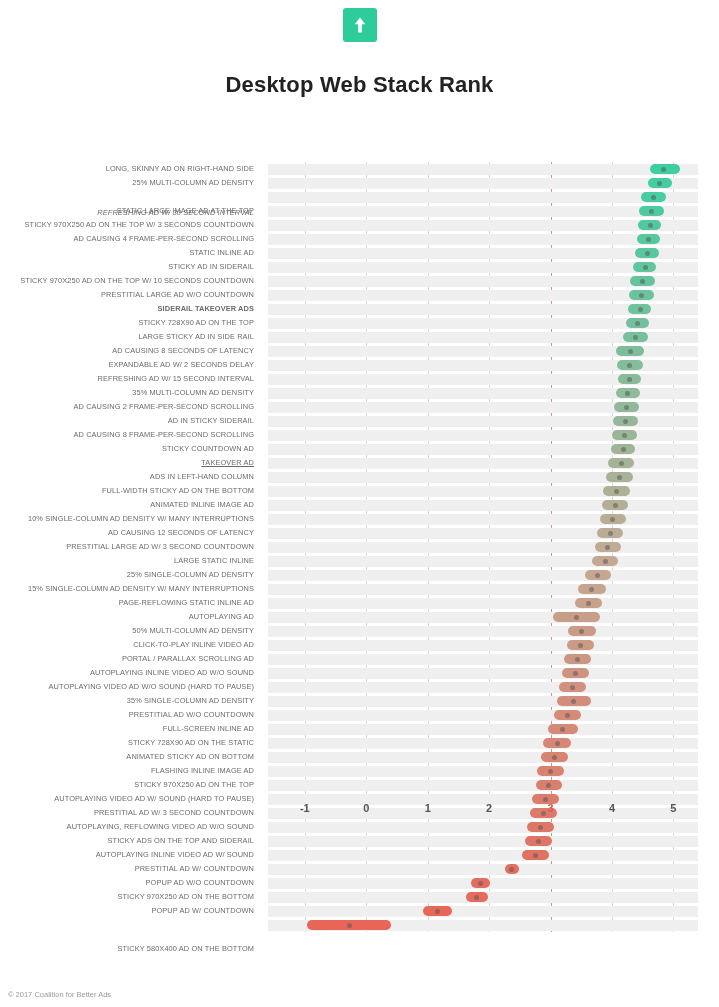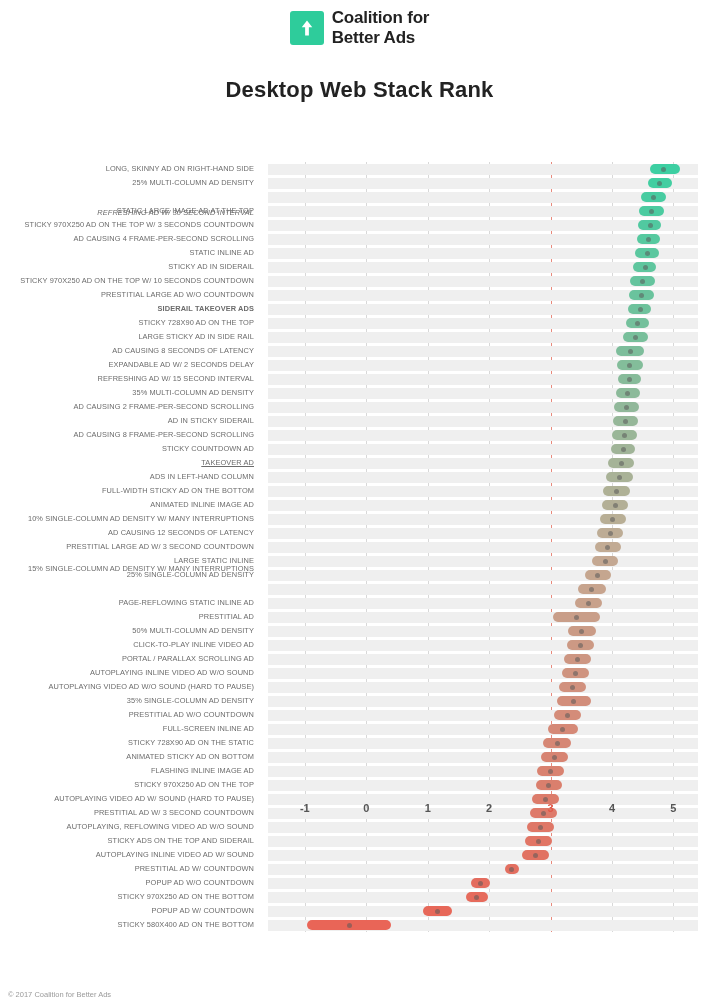--- a/index.html
+++ b/index.html
@@ -140,24 +140,20 @@
   }
 </style>
 </head>
 <body>
 
 <div class="logo-wrap">
   <div class="logo-mark">
     <svg class="arrow" viewBox="0 0 24 24" aria-hidden="true">
       <path d="M12 2 L19 11 L14.5 11 L14.5 22 L9.5 22 L9.5 11 L5 11 Z" fill="#ffffff"></path>
     </svg>
-  </div>
-  <div class="logo-text">
-    <div>Coalition for</div>
-    <div>Better Ads</div>
   </div>
 </div>
 
 <div class="chart-title">Desktop Web Stack Rank</div>
 
 <div class="chart-area">
   <div class="labels-col" id="labels-col">
       <div class="row-label" style="top: 2px;">LONG, SKINNY AD ON RIGHT-HAND SIDE</div>
       <div class="row-label" style="top: 16px;">25% MULTI-COLUMN AD DENSITY</div>
       <div class="row-label" style="top: 46px; font-style: italic;">REFRESHING AD W/ 30 SECOND INTERVAL</div>
@@ -181,23 +177,23 @@
       <div class="row-label" style="top: 282px;">STICKY COUNTDOWN AD</div>
       <div class="row-label" style="top: 296px; text-decoration: underline;">TAKEOVER AD</div>
       <div class="row-label" style="top: 310px;">ADS IN LEFT-HAND COLUMN</div>
       <div class="row-label" style="top: 324px;">FULL-WIDTH STICKY AD ON THE BOTTOM</div>
       <div class="row-label" style="top: 338px;">ANIMATED INLINE IMAGE AD</div>
       <div class="row-label" style="top: 352px;">10% SINGLE-COLUMN AD DENSITY W/ MANY INTERRUPTIONS</div>
       <div class="row-label" style="top: 366px;">AD CAUSING 12 SECONDS OF LATENCY</div>
       <div class="row-label" style="top: 380px;">PRESTITIAL LARGE AD W/ 3 SECOND COUNTDOWN</div>
       <div class="row-label" style="top: 394px; padding-left: 40px;">LARGE STATIC INLINE</div>
       <div class="row-label" style="top: 408px;">25% SINGLE-COLUMN AD DENSITY</div>
-      <div class="row-label" style="top: 402px;">15% SINGLE-COLUMN AD DENSITY W/ MANY INTERRUPTIONS</div>
+      <div class="row-label" style="top: 422px;">15% SINGLE-COLUMN AD DENSITY W/ MANY INTERRUPTIONS</div>
       <div class="row-label" style="top: 436px;">PAGE-REFLOWING STATIC INLINE AD</div>
-      <div class="row-label" style="top: 450px;">PRESTITIAL AD</div>
+      <div class="row-label" style="top: 450px;">AUTOPLAYING AD</div>
       <div class="row-label" style="top: 464px;">50% MULTI-COLUMN AD DENSITY</div>
       <div class="row-label" style="top: 478px;">CLICK-TO-PLAY INLINE VIDEO AD</div>
       <div class="row-label" style="top: 492px;">PORTAL / PARALLAX SCROLLING AD</div>
       <div class="row-label" style="top: 506px;">AUTOPLAYING INLINE VIDEO AD W/O SOUND</div>
       <div class="row-label" style="top: 520px;">AUTOPLAYING VIDEO AD W/O SOUND (HARD TO PAUSE)</div>
       <div class="row-label" style="top: 534px;">35% SINGLE-COLUMN AD DENSITY</div>
       <div class="row-label" style="top: 548px;">PRESTITIAL AD W/O COUNTDOWN</div>
       <div class="row-label" style="top: 562px;">FULL-SCREEN INLINE AD</div>
       <div class="row-label" style="top: 576px;">STICKY 728X90 AD ON THE STATIC</div>
       <div class="row-label" style="top: 590px;">ANIMATED STICKY AD ON BOTTOM</div>
@@ -205,21 +201,21 @@
       <div class="row-label" style="top: 618px;">STICKY 970X250 AD ON THE TOP</div>
       <div class="row-label" style="top: 632px;">AUTOPLAYING VIDEO AD W/ SOUND (HARD TO PAUSE)</div>
       <div class="row-label" style="top: 646px;">PRESTITIAL AD W/ 3 SECOND COUNTDOWN</div>
       <div class="row-label" style="top: 660px;">AUTOPLAYING, REFLOWING VIDEO AD W/O SOUND</div>
       <div class="row-label" style="top: 674px;">STICKY ADS ON THE TOP AND SIDERAIL</div>
       <div class="row-label" style="top: 688px;">AUTOPLAYING INLINE VIDEO AD W/ SOUND</div>
       <div class="row-label" style="top: 702px;">PRESTITIAL AD W/ COUNTDOWN</div>
       <div class="row-label" style="top: 716px;">POPUP AD W/O COUNTDOWN</div>
       <div class="row-label" style="top: 730px;">STICKY 970X250 AD ON THE BOTTOM</div>
       <div class="row-label" style="top: 744px;">POPUP AD W/ COUNTDOWN</div>
-      <div class="row-label" style="top: 758px; margin-left: 32px;">STICKY 580X400 AD ON THE BOTTOM</div>
+      <div class="row-label" style="top: 782px; margin-left: 32px;">STICKY 580X400 AD ON THE BOTTOM</div>
     </div>
   <div class="plot" id="plot">
       <div class="gridline" style="left: 36.8571px;"></div>
       <div class="gridline" style="left: 98.2857px;"></div>
       <div class="gridline" style="left: 159.714px;"></div>
       <div class="gridline" style="left: 221.143px;"></div>
       <div class="gridline accent" style="left: 282.571px;"></div>
       <div class="gridline" style="left: 344px;"></div>
       <div class="gridline" style="left: 405.429px;"></div>
       <div class="row-band" style="top: 1.5px;"></div>

